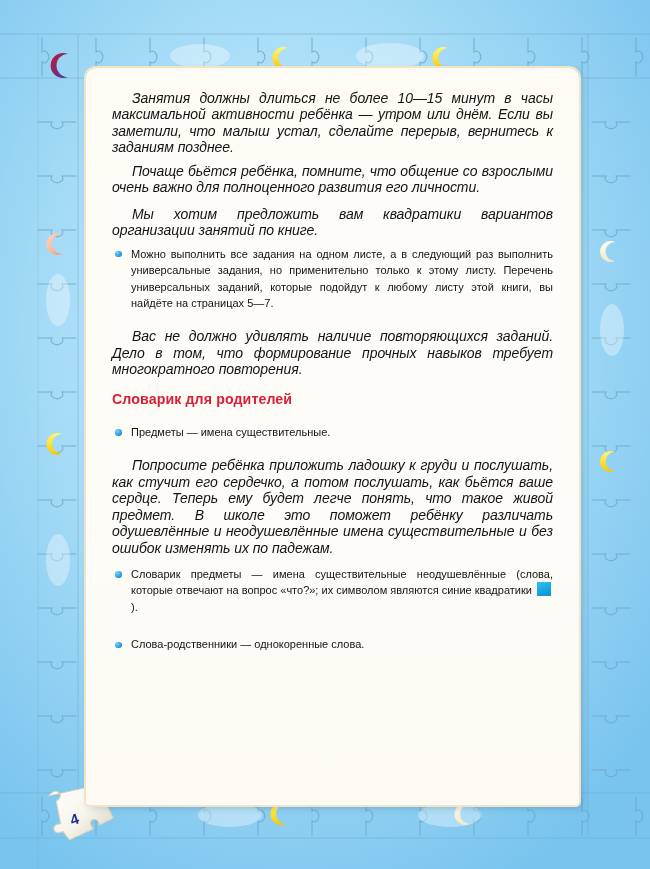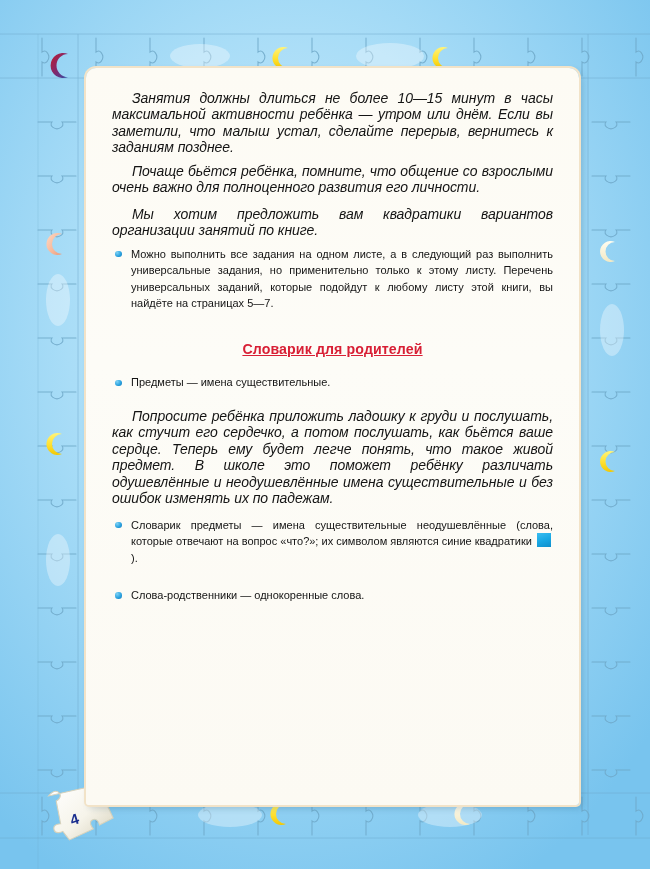--- a/index.html
+++ b/index.html
@@ -47,23 +47,21 @@
     font-style:italic;
   }
   .gap-sm { height:7px; }
   .gap-md { height:10px; }
   .gap-lg { height:13px; }
 
   .heading {
     font-size:14.2px;
     font-weight:bold;
     color:#d81f35;
-    text-align:center;
     letter-spacing:0.1px;
-    text-decoration:underline;
   }
 
   
   .bullet-item {
     position:relative;
     font-size:11px;
     line-height:16.45px;
     color:#141414;
     text-align:justify;
     padding-left:19px;
@@ -316,20 +314,21 @@
     <div class="gap-sm"></div>
 
     <div class="bullet-item">
       <span class="dot"></span>
       <span>Можно выполнить все задания на одном листе, а в следующий раз выполнить универсальные задания, но применительно только к этому листу. Перечень универсальных заданий, которые подойдут к любому листу этой книги, вы найдёте на страницах 5—7.</span>
     </div>
     <div class="gap-sm"></div>
 
     <div class="gap-md"></div>
 
+    <p class="para">Вас не должно удивлять наличие повторяющихся заданий. Дело в том, что формирование прочных навыков требует многократного повторения.</p>
     <div class="gap-lg"></div>
 
     <h2 class="heading">Словарик для родителей</h2>
     <div class="gap-md"></div>
 
     <div class="gap-sm"></div>
 
     <div class="bullet-item">
       <span class="dot"></span>
       <span class="b">Предметы</span><span> — </span><span>имена существительные.</span>

